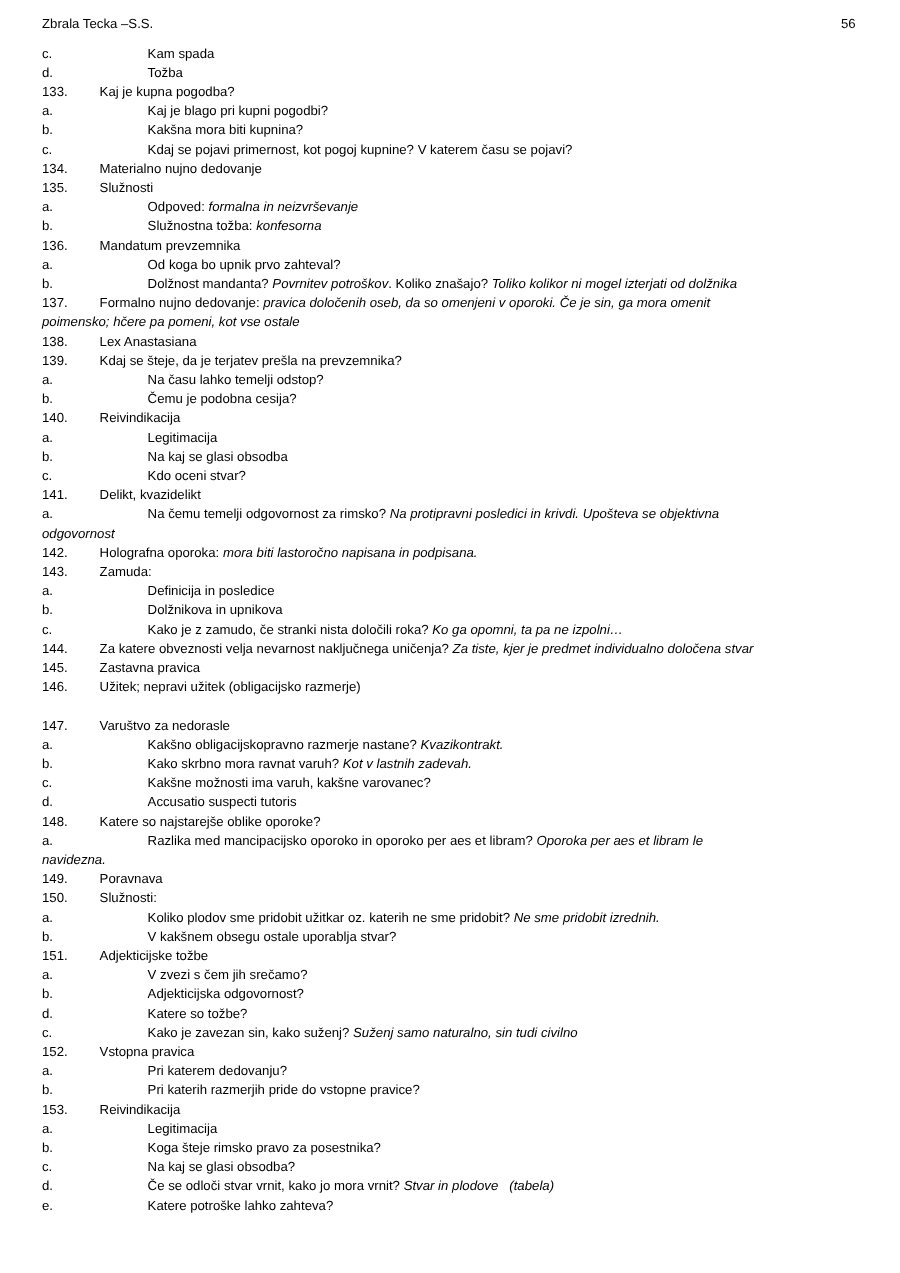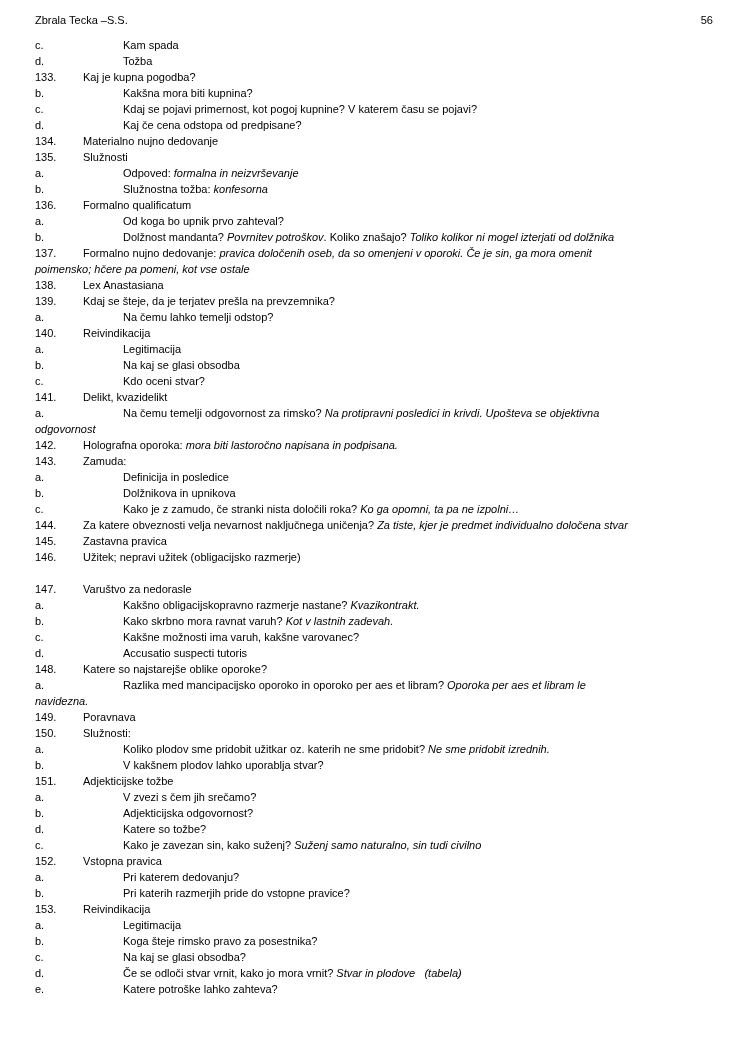--- a/index.html
+++ b/index.html
@@ -52,35 +52,36 @@
 
 <div class="page">
   <div class="page-header">
     <span>Zbrala Tecka –S.S.</span>
     <span>56</span>
   </div>
   <div class="doc-body">
       <div class="row lvl2"><span class="marker">c.</span><span class="seg">Kam spada</span></div>
       <div class="row lvl2"><span class="marker">d.</span><span class="seg">Tožba</span></div>
       <div class="row lvl1"><span class="marker">133.</span><span class="seg">Kaj je kupna pogodba?</span></div>
+      <div class="row lvl2"><span class="marker">a.</span><span class="seg">Kaj je blago pri kupni pogodbi?</span></div>
       <div class="row lvl2"><span class="marker">b.</span><span class="seg">Kakšna mora biti kupnina?</span></div>
       <div class="row lvl2"><span class="marker">c.</span><span class="seg">Kdaj se pojavi primernost, kot pogoj kupnine? V katerem času se pojavi?</span></div>
-      <div class="row lvl2"><span class="marker">d.</span><span class="seg">Kaj če cena odstopa od predpisane?</span></div>
       <div class="row lvl1"><span class="marker">134.</span><span class="seg">Materialno nujno dedovanje</span></div>
       <div class="row lvl1"><span class="marker">135.</span><span class="seg">Služnosti</span></div>
       <div class="row lvl2"><span class="marker">a.</span><span class="seg">Odpoved: </span><span class="seg it">formalna in neizvrševanje</span></div>
       <div class="row lvl2"><span class="marker">b.</span><span class="seg">Služnostna tožba: </span><span class="seg it">konfesorna</span></div>
-      <div class="row lvl1"><span class="marker">136.</span><span class="seg">Formalno qualificatum</span></div>
+      <div class="row lvl1"><span class="marker">136.</span><span class="seg">Mandatum prevzemnika</span></div>
       <div class="row lvl2"><span class="marker">a.</span><span class="seg">Od koga bo upnik prvo zahteval?</span></div>
       <div class="row lvl2"><span class="marker">b.</span><span class="seg">Dolžnost mandanta? </span><span class="seg it">Povrnitev potroškov</span><span class="seg">. Koliko znašajo? </span><span class="seg it">Toliko kolikor ni mogel izterjati od dolžnika</span></div>
       <div class="row lvl1"><span class="marker">137.</span><span class="seg">Formalno nujno dedovanje: </span><span class="seg it">pravica določenih oseb, da so omenjeni v oporoki. Če je sin, ga mora omenit</span></div>
       <div class="row"><span class="seg it">poimensko; hčere pa pomeni, kot vse ostale</span></div>
       <div class="row lvl1"><span class="marker">138.</span><span class="seg">Lex Anastasiana</span></div>
       <div class="row lvl1"><span class="marker">139.</span><span class="seg">Kdaj se šteje, da je terjatev prešla na prevzemnika?</span></div>
-      <div class="row lvl2"><span class="marker">a.</span><span class="seg">Na čemu lahko temelji odstop?</span></div>
+      <div class="row lvl2"><span class="marker">a.</span><span class="seg">Na času lahko temelji odstop?</span></div>
+      <div class="row lvl2"><span class="marker">b.</span><span class="seg">Čemu je podobna cesija?</span></div>
       <div class="row lvl1"><span class="marker">140.</span><span class="seg">Reivindikacija</span></div>
       <div class="row lvl2"><span class="marker">a.</span><span class="seg">Legitimacija</span></div>
       <div class="row lvl2"><span class="marker">b.</span><span class="seg">Na kaj se glasi obsodba</span></div>
       <div class="row lvl2"><span class="marker">c.</span><span class="seg">Kdo oceni stvar?</span></div>
       <div class="row lvl1"><span class="marker">141.</span><span class="seg">Delikt, kvazidelikt</span></div>
       <div class="row lvl2"><span class="marker">a.</span><span class="seg">Na čemu temelji odgovornost za rimsko? </span><span class="seg it">Na protipravni posledici in krivdi. Upošteva se objektivna</span></div>
       <div class="row"><span class="seg it">odgovornost</span></div>
       <div class="row lvl1"><span class="marker">142.</span><span class="seg">Holografna oporoka: </span><span class="seg it">mora biti lastoročno napisana in podpisana.</span></div>
       <div class="row lvl1"><span class="marker">143.</span><span class="seg">Zamuda:</span></div>
       <div class="row lvl2"><span class="marker">a.</span><span class="seg">Definicija in posledice</span></div>
@@ -94,21 +95,21 @@
       <div class="row lvl2"><span class="marker">a.</span><span class="seg">Kakšno obligacijskopravno razmerje nastane? </span><span class="seg it">Kvazikontrakt.</span></div>
       <div class="row lvl2"><span class="marker">b.</span><span class="seg">Kako skrbno mora ravnat varuh? </span><span class="seg it">Kot v lastnih zadevah.</span></div>
       <div class="row lvl2"><span class="marker">c.</span><span class="seg">Kakšne možnosti ima varuh, kakšne varovanec?</span></div>
       <div class="row lvl2"><span class="marker">d.</span><span class="seg">Accusatio suspecti tutoris</span></div>
       <div class="row lvl1"><span class="marker">148.</span><span class="seg">Katere so najstarejše oblike oporoke?</span></div>
       <div class="row lvl2"><span class="marker">a.</span><span class="seg">Razlika med mancipacijsko oporoko in oporoko per aes et libram? </span><span class="seg it">Oporoka per aes et libram le</span></div>
       <div class="row"><span class="seg it">navidezna.</span></div>
       <div class="row lvl1"><span class="marker">149.</span><span class="seg">Poravnava</span></div>
       <div class="row lvl1"><span class="marker">150.</span><span class="seg">Služnosti:</span></div>
       <div class="row lvl2"><span class="marker">a.</span><span class="seg">Koliko plodov sme pridobit užitkar oz. katerih ne sme pridobit? </span><span class="seg it">Ne sme pridobit izrednih.</span></div>
-      <div class="row lvl2"><span class="marker">b.</span><span class="seg">V kakšnem plodov lahko uporablja stvar?</span></div>
+      <div class="row lvl2"><span class="marker">b.</span><span class="seg">V kakšnem obsegu ostale uporablja stvar?</span></div>
       <div class="row lvl1"><span class="marker">151.</span><span class="seg">Adjekticijske tožbe</span></div>
       <div class="row lvl2"><span class="marker">a.</span><span class="seg">V zvezi s čem jih srečamo?</span></div>
       <div class="row lvl2"><span class="marker">b.</span><span class="seg">Adjekticijska odgovornost?</span></div>
       <div class="row lvl2"><span class="marker">d.</span><span class="seg">Katere so tožbe?</span></div>
       <div class="row lvl2"><span class="marker">c.</span><span class="seg">Kako je zavezan sin, kako suženj? </span><span class="seg it">Suženj samo naturalno, sin tudi civilno</span></div>
       <div class="row lvl1"><span class="marker">152.</span><span class="seg">Vstopna pravica</span></div>
       <div class="row lvl2"><span class="marker">a.</span><span class="seg">Pri katerem dedovanju?</span></div>
       <div class="row lvl2"><span class="marker">b.</span><span class="seg">Pri katerih razmerjih pride do vstopne pravice?</span></div>
       <div class="row lvl1"><span class="marker">153.</span><span class="seg">Reivindikacija</span></div>
       <div class="row lvl2"><span class="marker">a.</span><span class="seg">Legitimacija</span></div>

